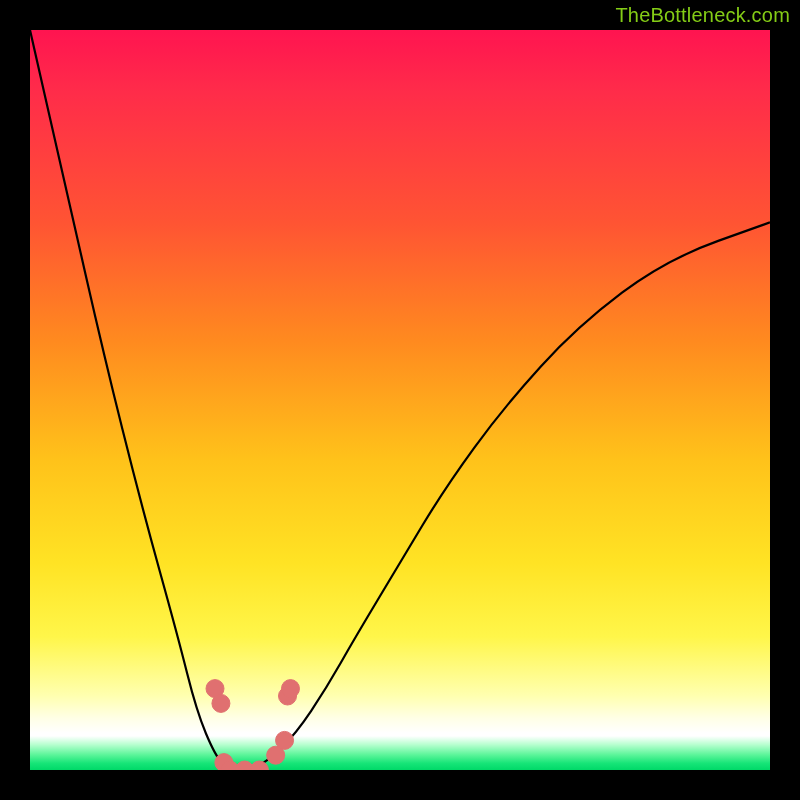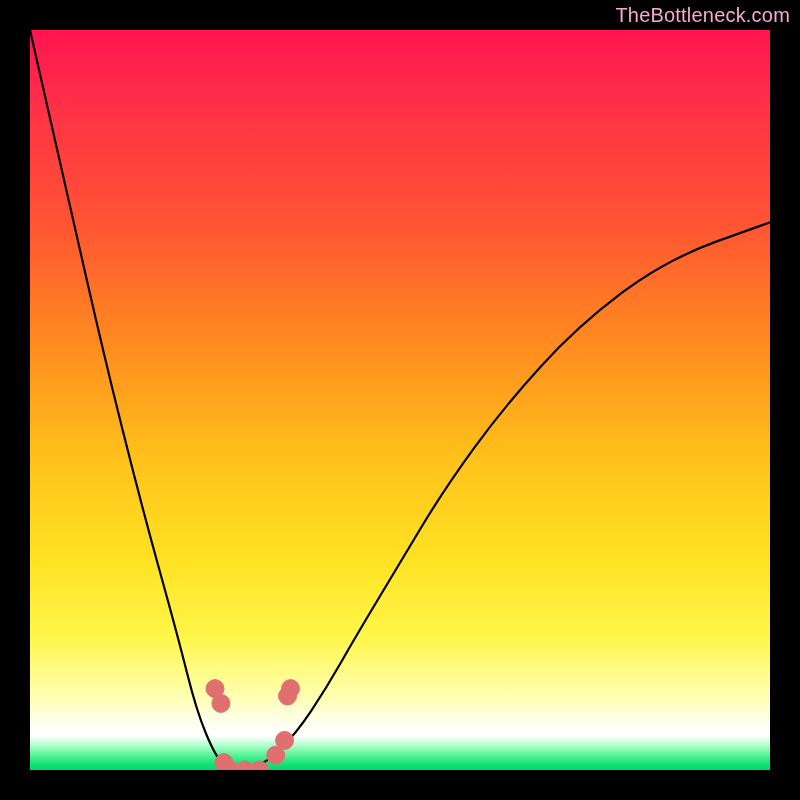--- a/index.html
+++ b/index.html
@@ -62,21 +62,21 @@
     );
   }
   svg.curves {
     position: absolute;
     inset: 0;
   }
   .watermark {
     position: absolute;
     top: 4px;
     right: 10px;
-    color: #f9a8d4;
+    color: #84cc16;
     font-size: 20px;
     letter-spacing: 0.2px;
     user-select: none;
   }
 </style>
 </head>
 <body>
 
 <div class="frame">
 

